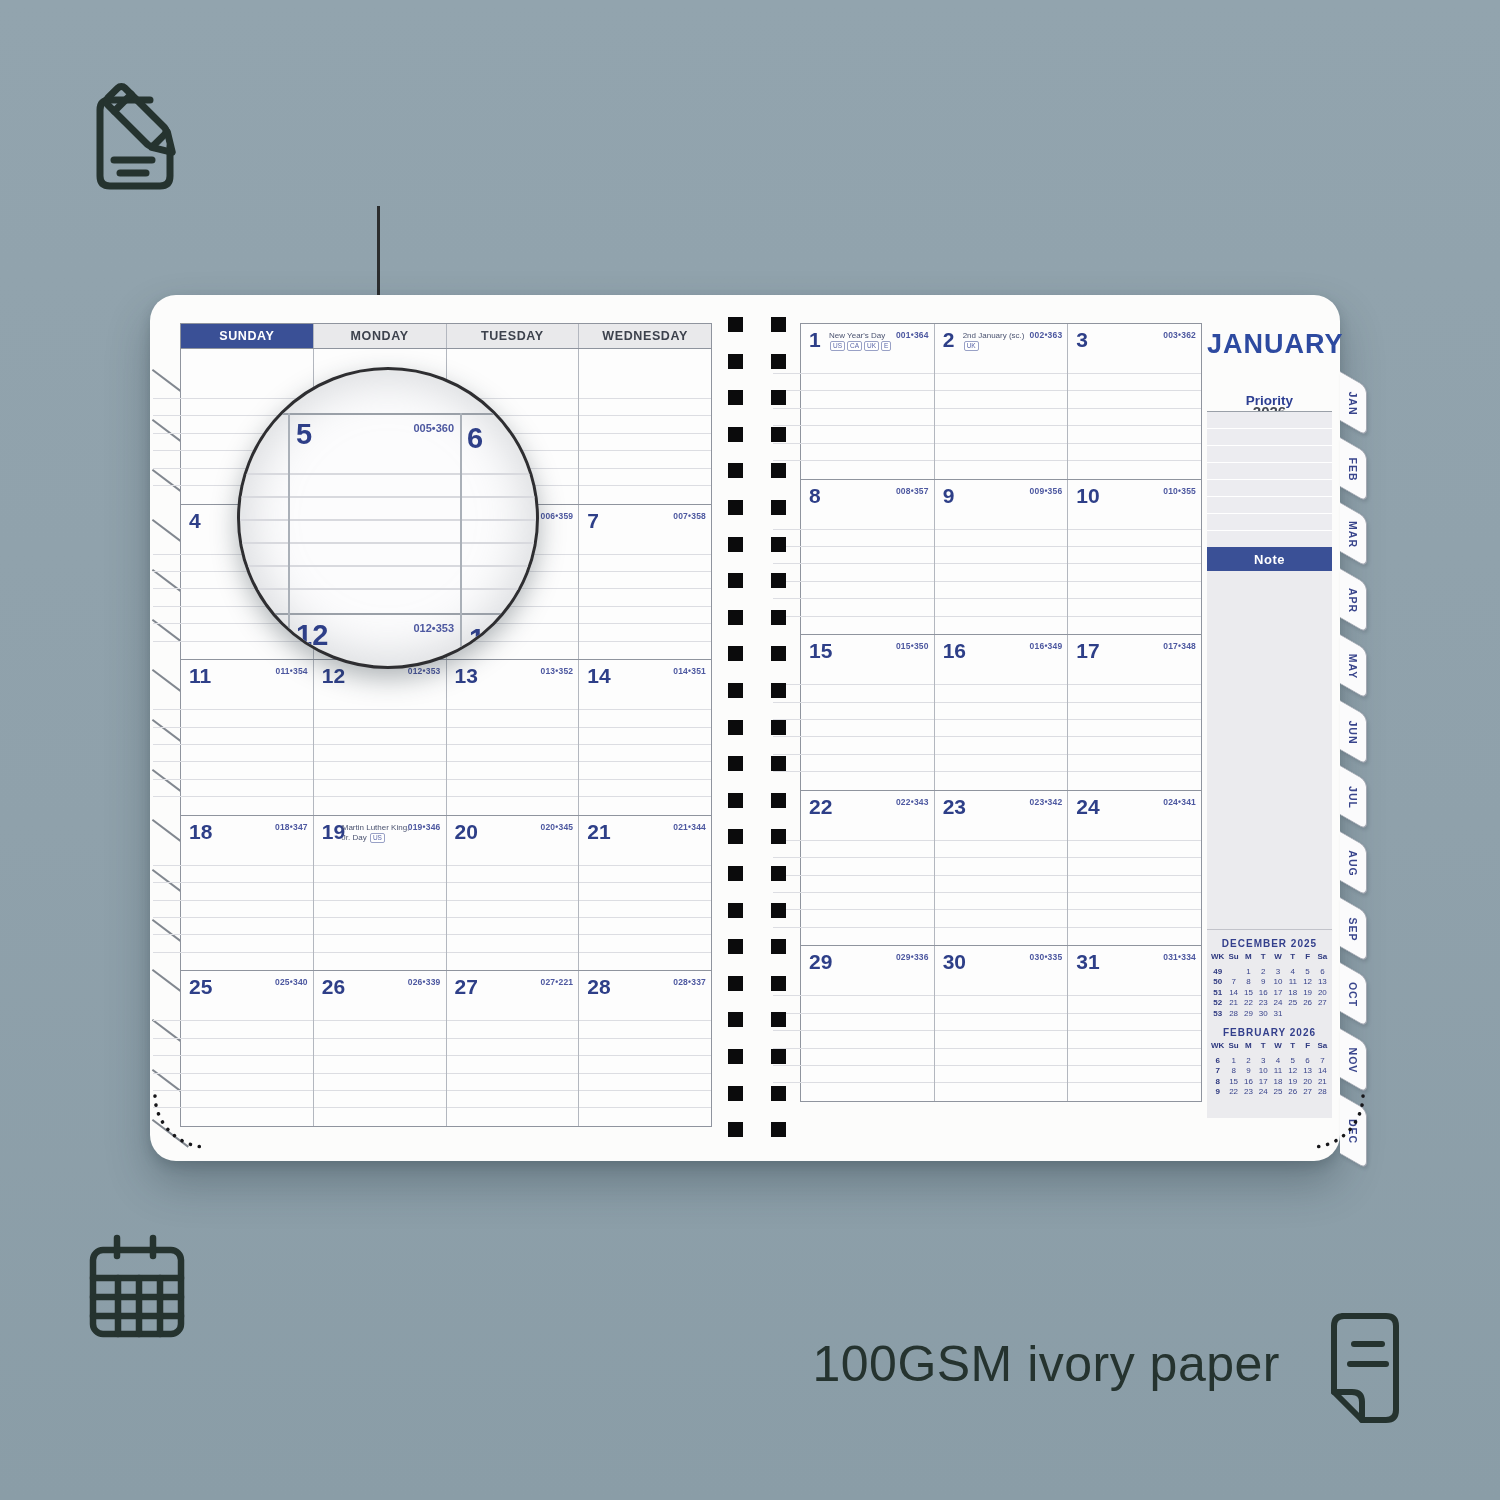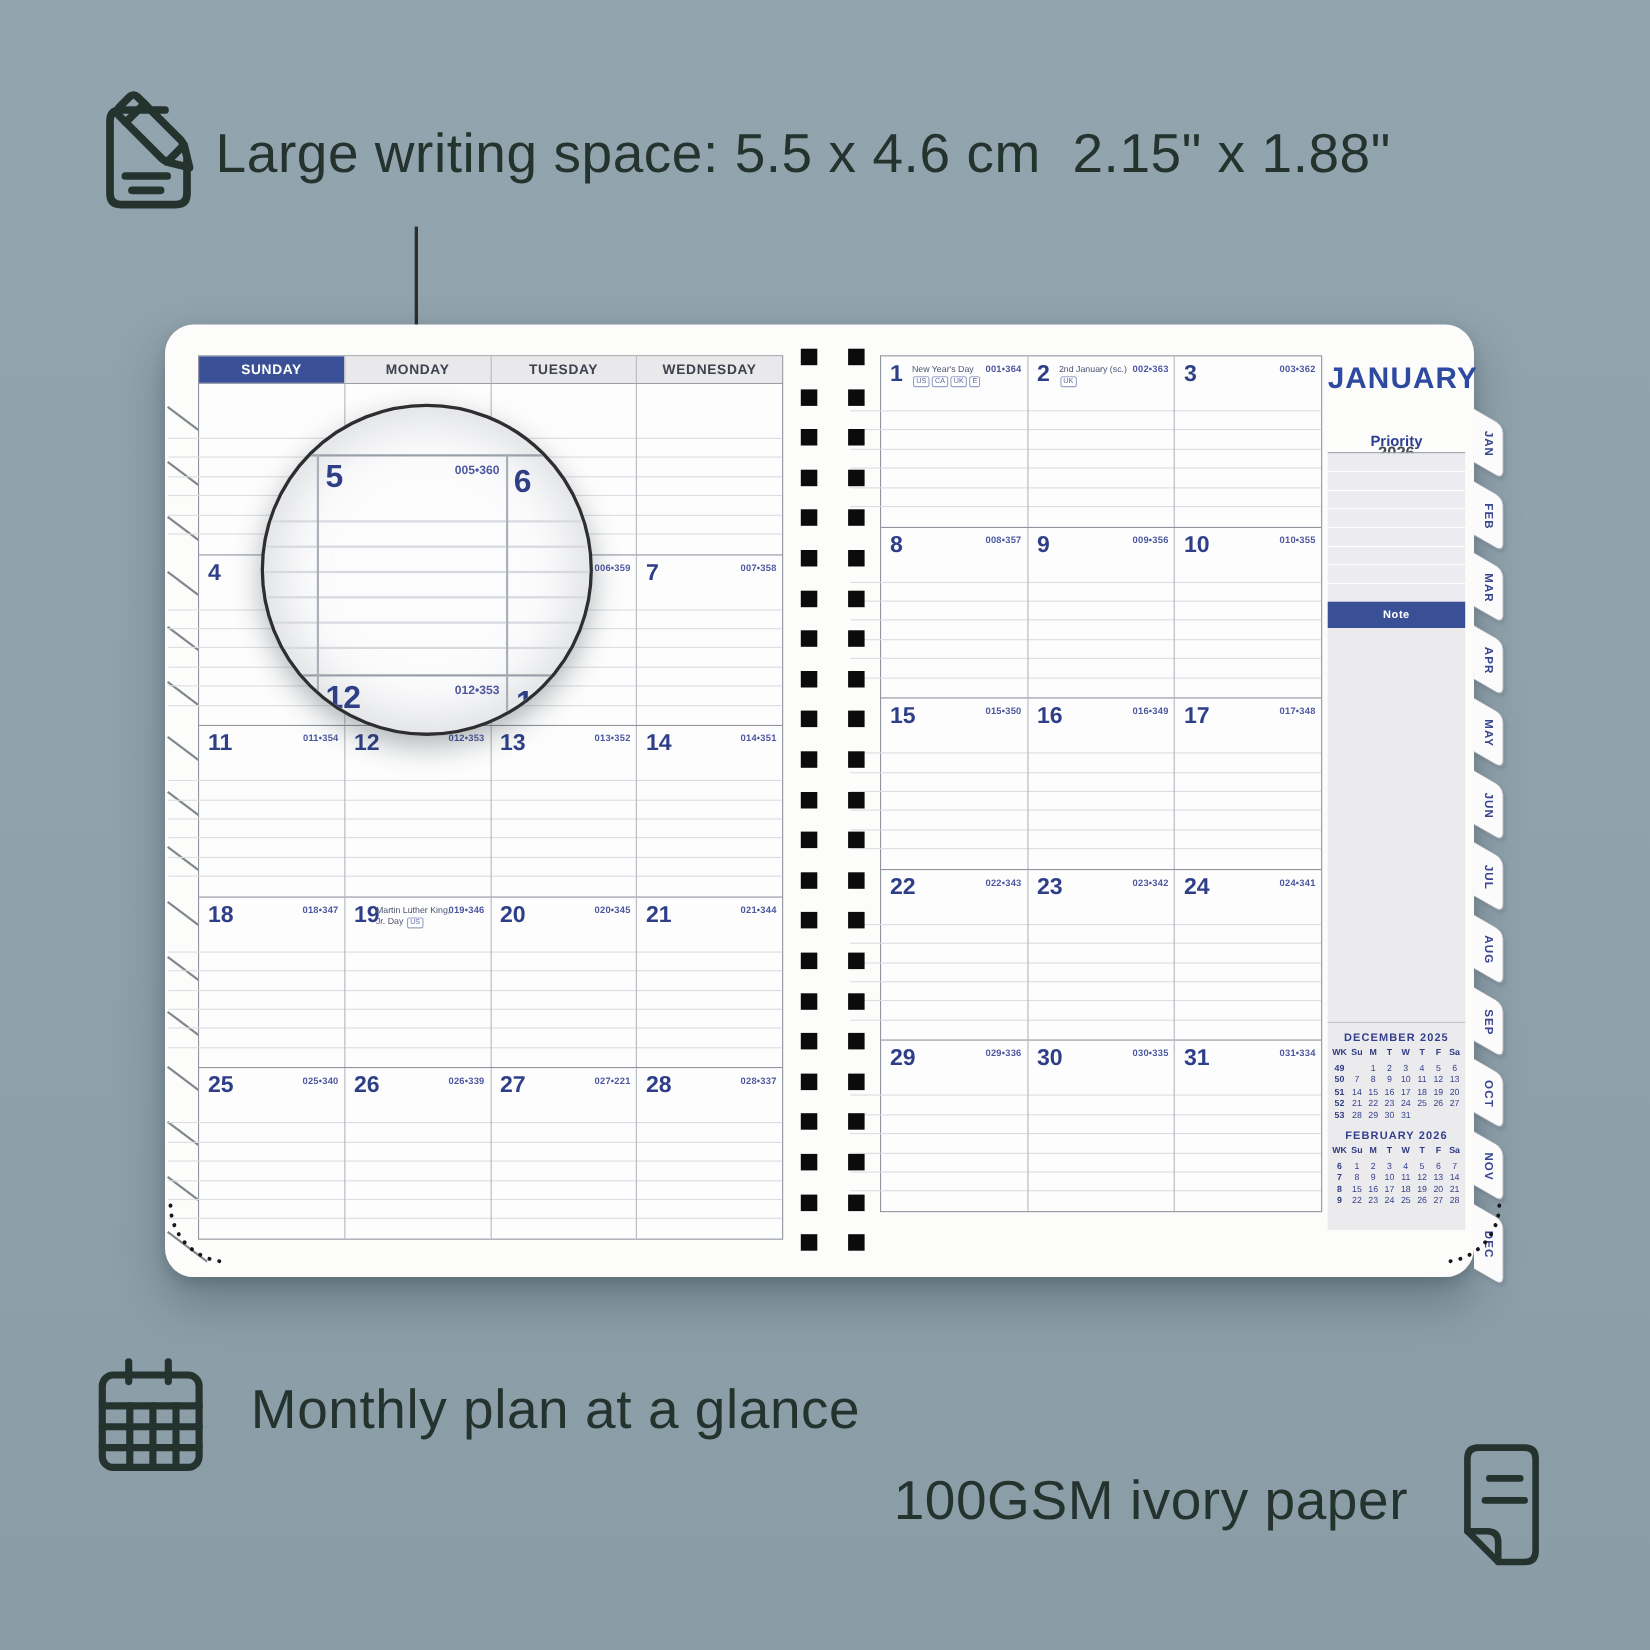--- a/index.html
+++ b/index.html
@@ -55,21 +55,21 @@
   
   .sq{position:absolute;width:15px;height:15px;background:#0b0b0c;}
   
   .sidebar{position:absolute;left:1057px;top:28px;width:125px;height:797px;}
   .month-title{position:absolute;top:6px;width:100%;text-align:center;font-size:27px;font-weight:bold;letter-spacing:1px;color:#2d4aa0;}
   .year-title{position:absolute;top:40px;width:100%;text-align:center;font-size:15px;font-weight:bold;color:#44485333;color:#454a55;margin-top:40px;}
   .priority-label{position:absolute;top:70px;width:100%;text-align:center;font-size:13.5px;font-weight:bold;color:#2d3f93;}
   .priority-panel{position:absolute;top:88px;left:0;right:0;height:136px;border-top:1.5px solid #9aa0a8;
     background:repeating-linear-gradient(to bottom,#ececf0 0 16px,#ffffff 16px 17px);}
   .note-bar{position:absolute;top:224px;left:0;right:0;height:24px;background:#3a5096;color:#fff;
-    display:flex;align-items:center;justify-content:center;font-size:10px;font-weight:bold;letter-spacing:.5px;}
+    display:flex;align-items:center;justify-content:center;font-size:13px;font-weight:bold;letter-spacing:.5px;}
   .side-panel{position:absolute;top:248px;left:0;right:0;bottom:2px;background:#ebebee;}
   .minical-section{position:absolute;top:358px;left:0;right:0;border-top:1px solid #c2c3ca;}
   .mc-title{text-align:center;font-size:10px;font-weight:bold;letter-spacing:1px;color:#333f8c;margin-top:8px;}
   .mc-grid{display:grid;grid-template-columns:17px repeat(7,14.8px);justify-content:center;margin-top:3px;}
   .mc-grid span{font-size:8px;line-height:10.5px;text-align:center;color:#3a458c;}
   .mc-grid .b{font-weight:bold;color:#2f3a80;}
   
   .tab{position:absolute;left:1190px;width:26px;height:48px;background:#fbfbfc;
     border:1px solid #a3a8b2;border-left:none;border-radius:0 7px 7px 0;
     transform:skewY(30deg);transform-origin:0 0;box-shadow:1.5px 1.5px 3px rgba(40,50,60,.15);}
@@ -87,21 +87,20 @@
       <path d="M64,22 H24 Q14,22 14,32 V98 Q14,108 24,108 H74 Q84,108 84,98 V68"></path>
       <g transform="rotate(-45 58 46)">
         <rect x="46" y="2" width="24" height="66" rx="5"></rect>
         <line x1="46" y1="16" x2="70" y2="16"></line>
         <path d="M47,68 L58,86 L69,68"></path>
       </g>
       <line x1="28" y1="82" x2="66" y2="82"></line>
       <line x1="34" y1="95" x2="60" y2="95"></line>
     </svg>
   </div>
-  <div class="feature-text" style="left:196px;top:110px;">Large writing space: 5.5 x 4.6 cm  2.15" x 1.88"</div>
 
   <div class="connector"></div>
 
   <div class="planner">
 
     <div id="hatch-zone">
         <div class="hatch" style="top: 74px;"></div>
         <div class="hatch" style="top: 124px;"></div>
         <div class="hatch" style="top: 174px;"></div>
         <div class="hatch" style="top: 224px;"></div>
@@ -615,21 +614,20 @@
       <line x1="32" y1="6" x2="32" y2="24"></line>
       <line x1="68" y1="6" x2="68" y2="24"></line>
       <line x1="8" y1="46" x2="96" y2="46"></line>
       <line x1="8" y1="65" x2="96" y2="65"></line>
       <line x1="8" y1="84" x2="96" y2="84"></line>
       <line x1="33" y1="46" x2="33" y2="102"></line>
       <line x1="54" y1="46" x2="54" y2="102"></line>
       <line x1="75" y1="46" x2="75" y2="102"></line>
     </svg>
   </div>
-  <div class="feature-text" style="left:228px;top:1252px;">Monthly plan at a glance</div>
 
   <div class="feature-text" style="left:700px;top:1335px;width:580px;text-align:right;">100GSM ivory paper</div>
   <div class="icon-svg" style="left:1320px;top:1308px;">
     <svg width="90" height="120" viewBox="0 0 90 120" fill="none" stroke="#25332f" stroke-width="6" stroke-linecap="round" stroke-linejoin="round">
       <path d="M22,8 H66 Q76,8 76,18 V102 Q76,112 66,112 H42 L14,84 V18 Q14,8 24,8 Z"></path>
       <path d="M14,84 H32 Q42,84 42,94 V112"></path>
       <line x1="34" y1="36" x2="62" y2="36"></line>
       <line x1="30" y1="56" x2="66" y2="56"></line>
     </svg>
   </div>

